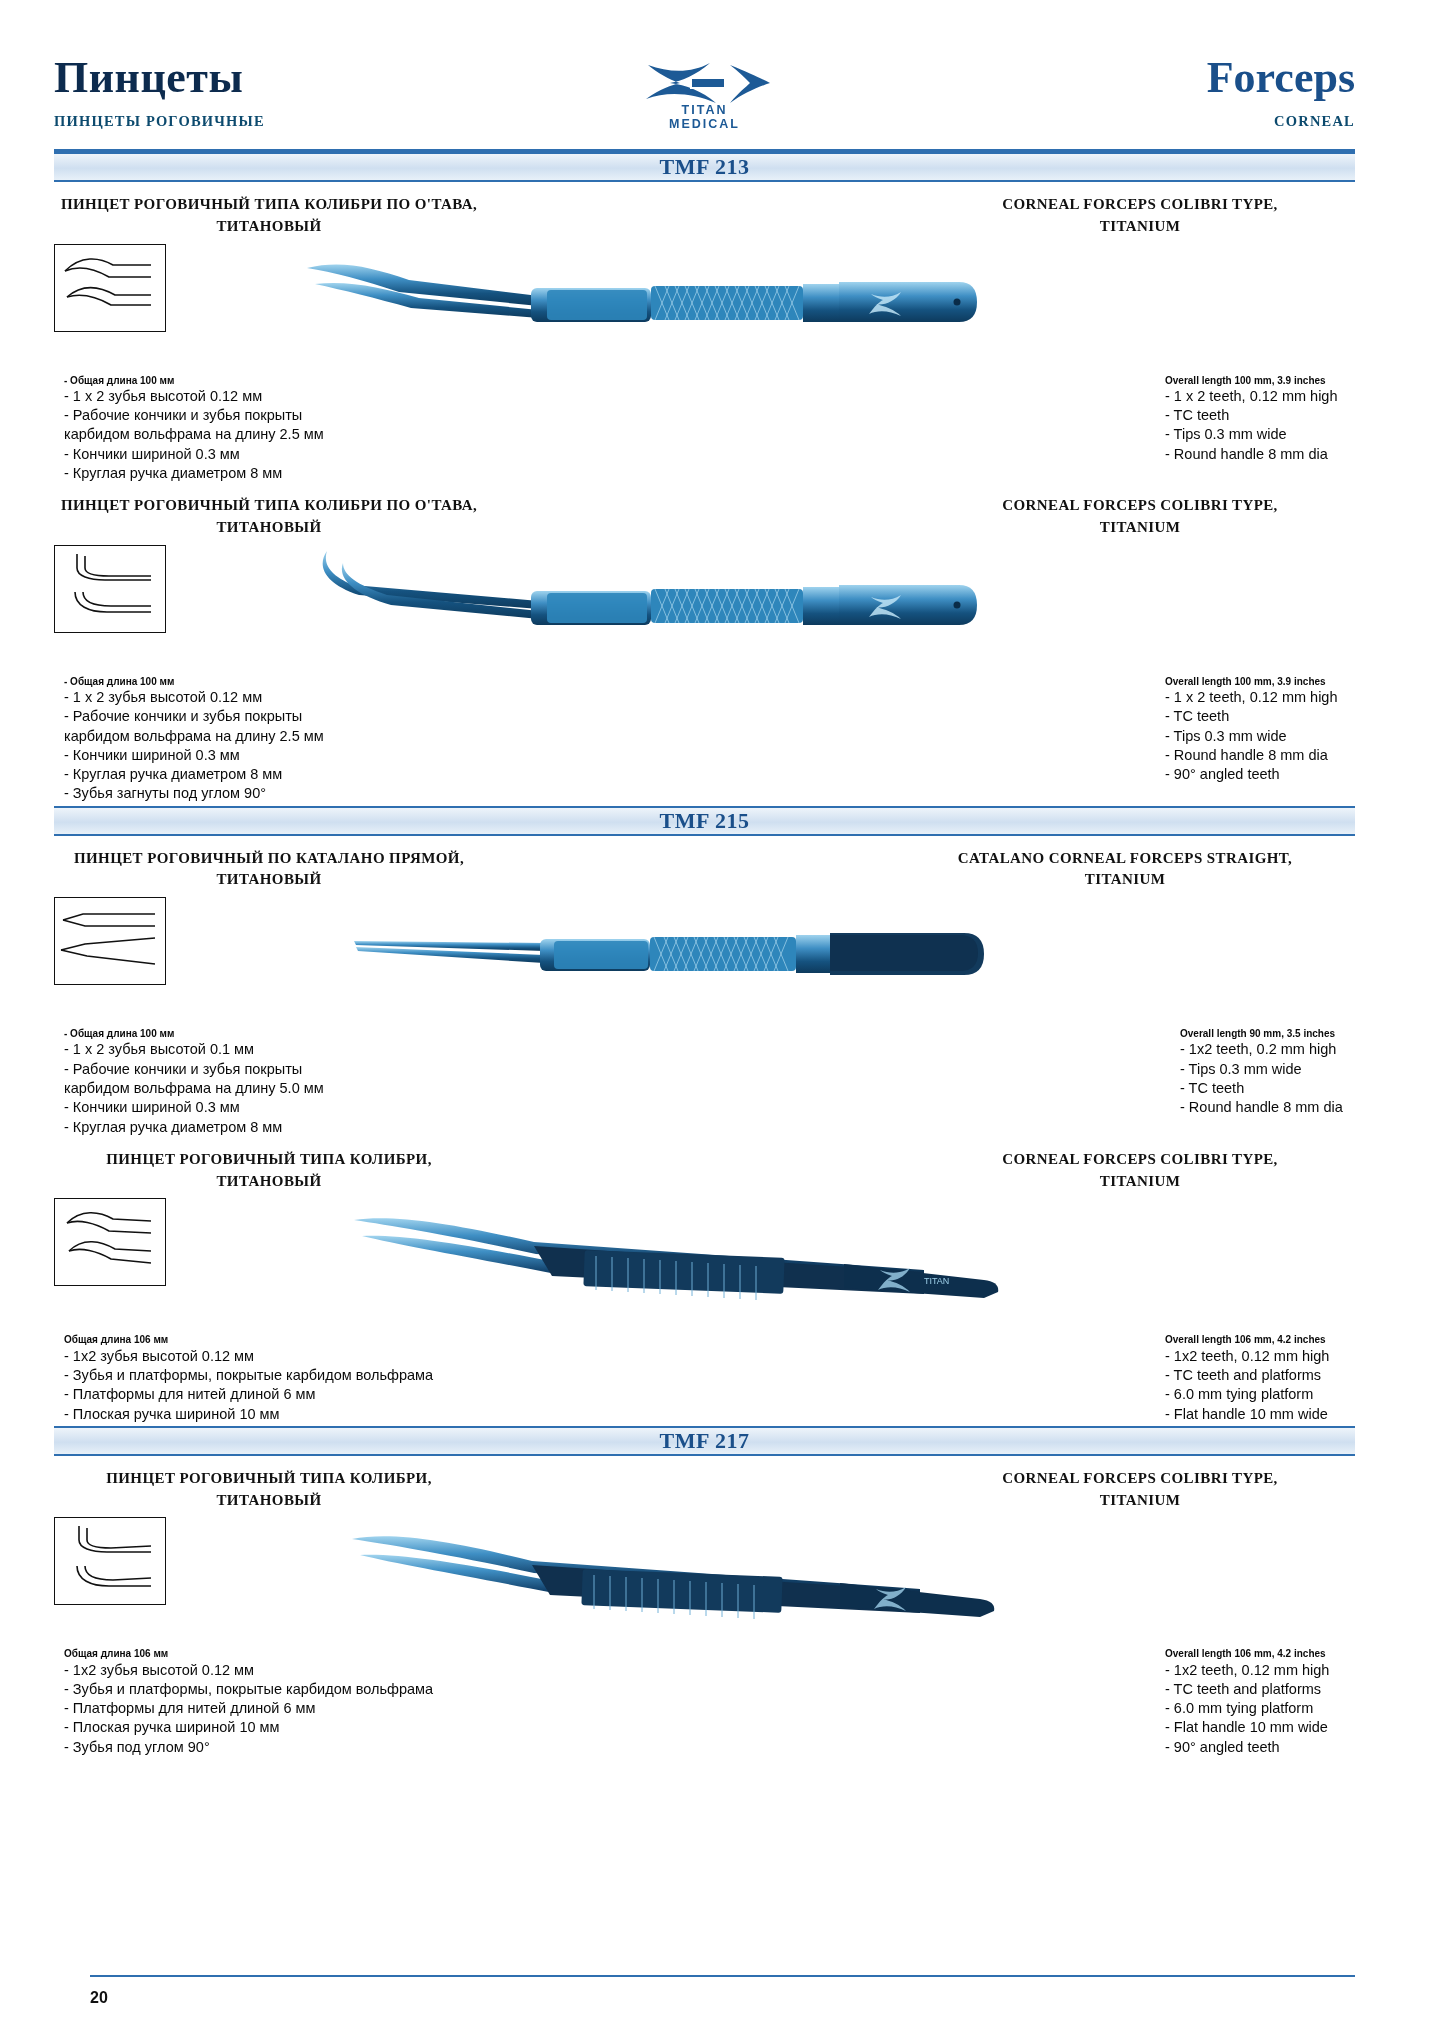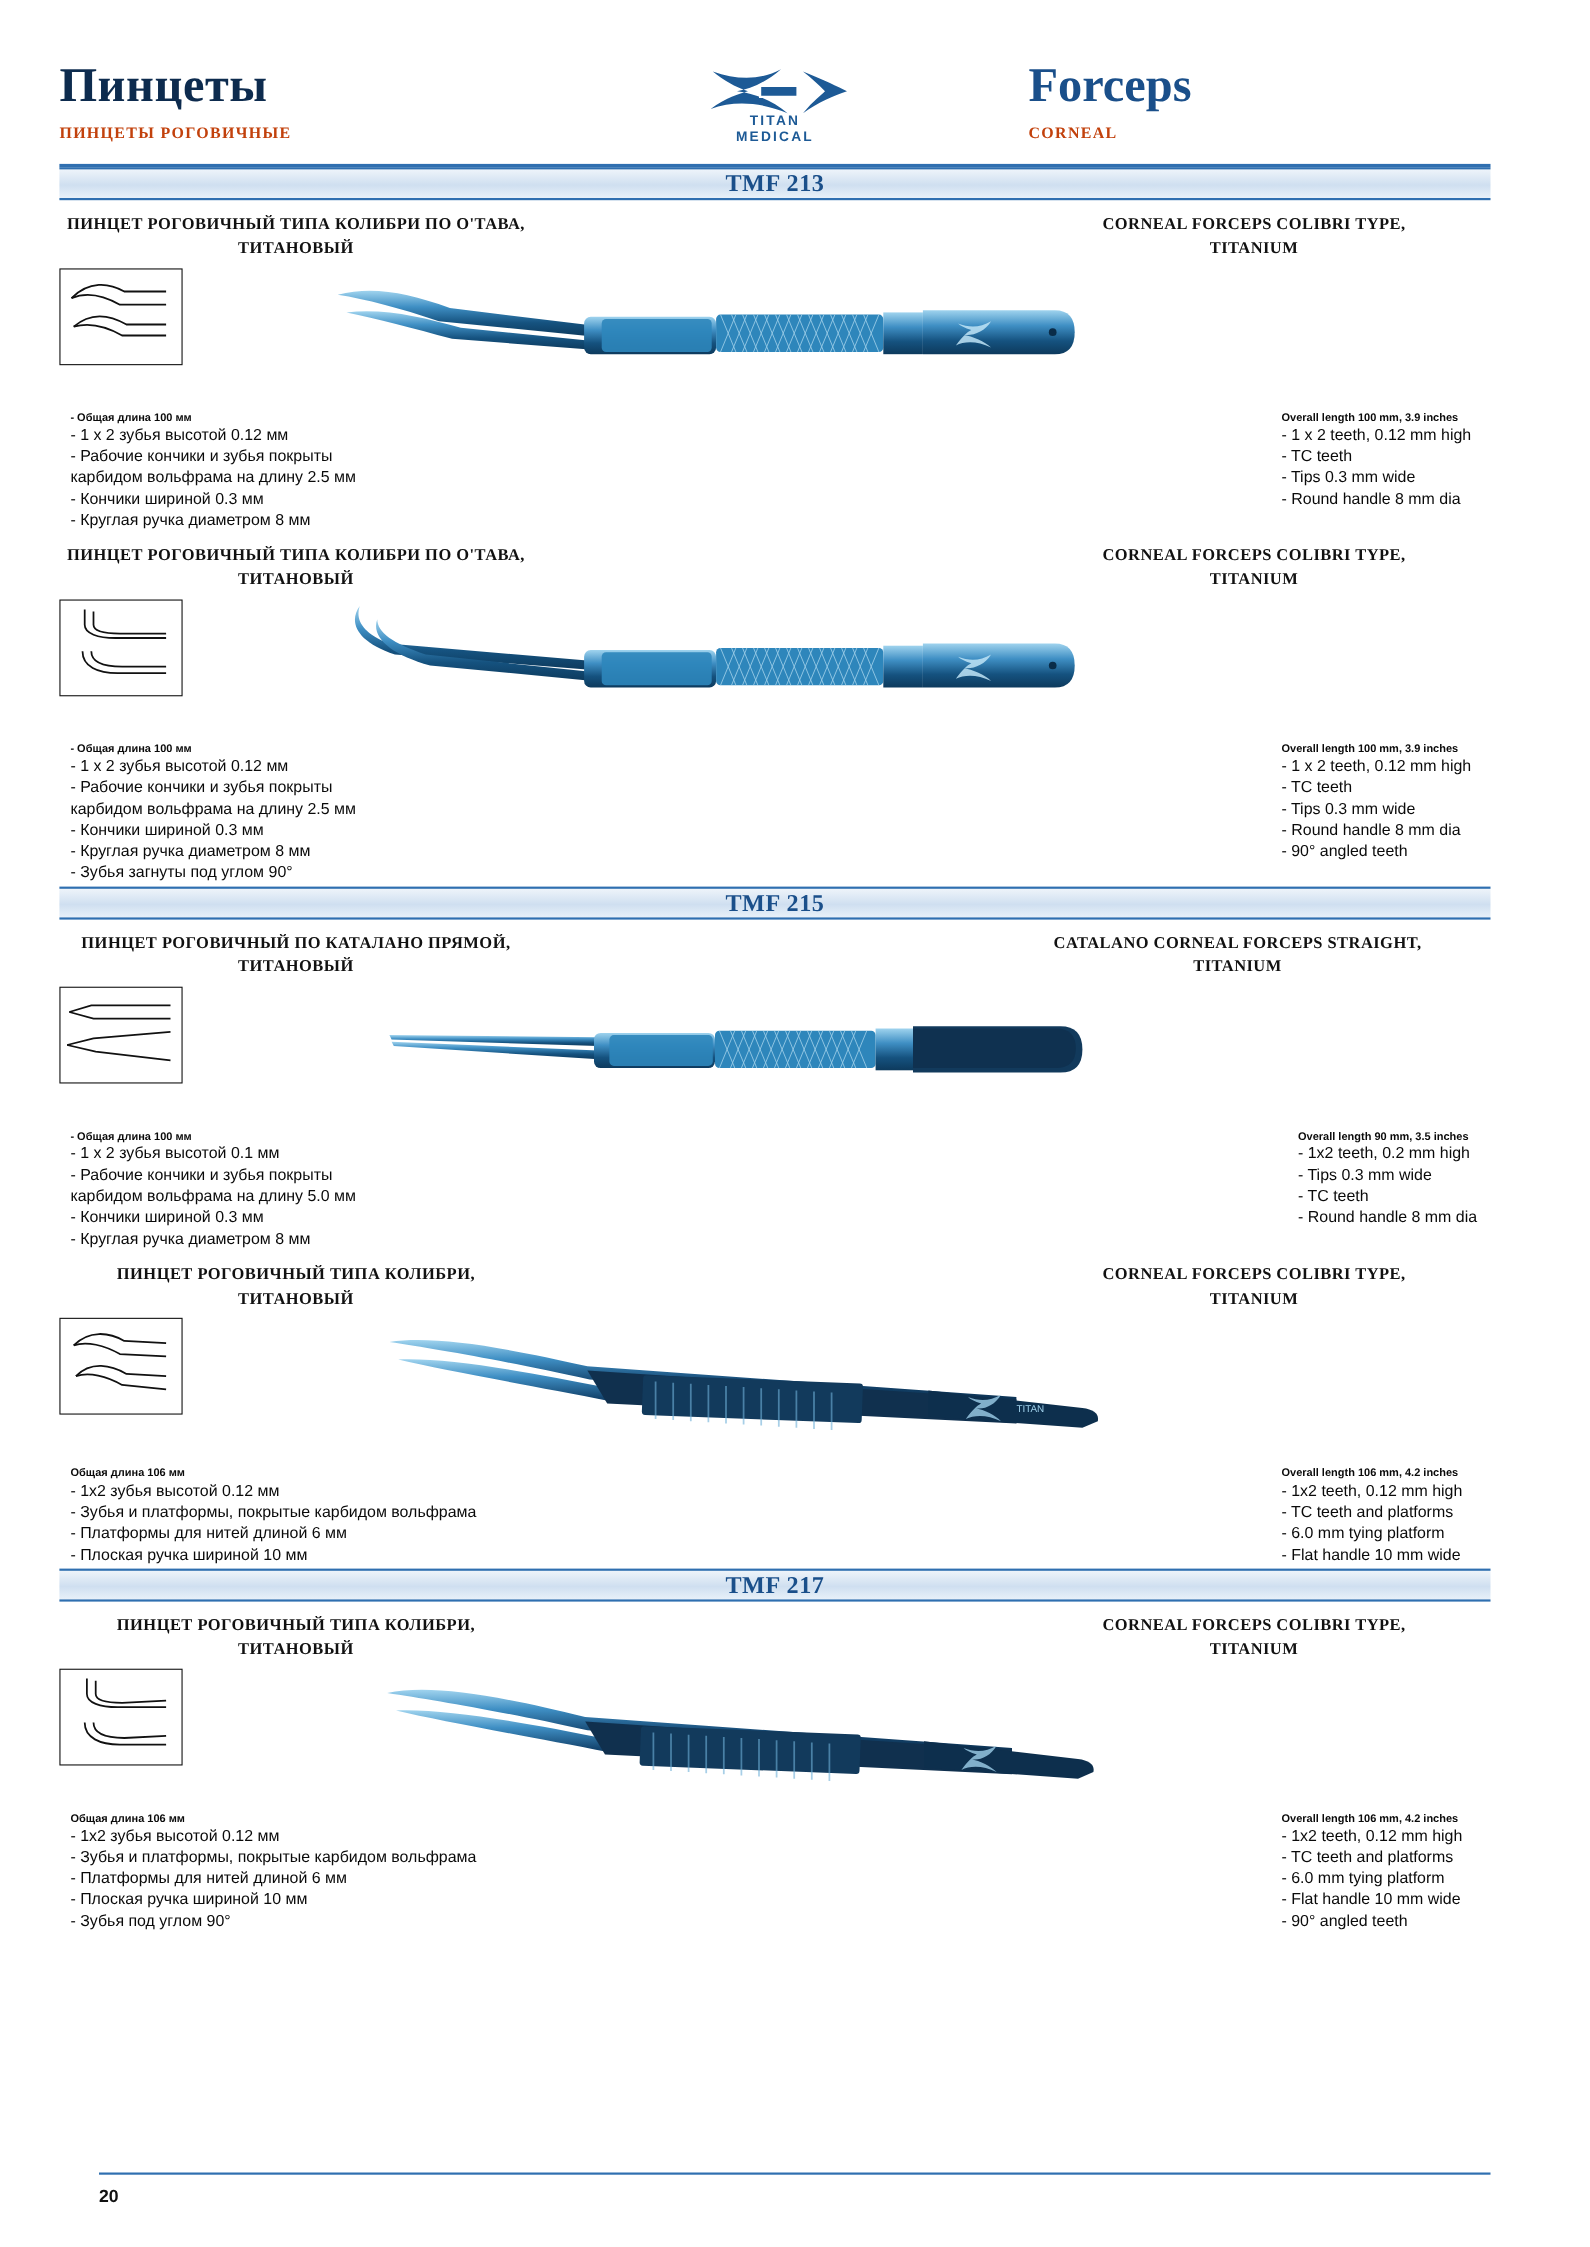--- a/index.html
+++ b/index.html
@@ -17,42 +17,42 @@
     padding:55px 90px 0 54px;
   }
 
   
   .header {
     display:flex; align-items:flex-start; justify-content:space-between;
     position:relative;
     height:95px;
   }
   .hdr-left { width:420px; }
-  .hdr-right { width:420px; text-align:left; }
+  .hdr-right { width:420px; text-align:right; }
   .hdr-title-ru {
     font-family:"Liberation Serif", serif;
     font-weight:bold;
     font-size:44px;
     color:#0d2b4e;
     letter-spacing:0.5px;
     line-height:1.05;
   }
   .hdr-title-en {
     font-family:"Liberation Serif", serif;
     font-weight:bold;
     font-size:44px;
     color:#1a4f8a;
     line-height:1.05;
   }
   .hdr-sub {
     font-family:"Liberation Serif", serif;
     font-weight:bold;
     font-size:14.5px;
     letter-spacing:1.2px;
-    color:#c2410c;
+    color:#0c4a6e;
     margin-top:12px;
   }
   .hdr-logo {
     width:220px; text-align:center; padding-top:4px;
   }
   .logo-mark { position:relative; width:150px; height:48px; margin:0 auto; }
   .logo-text {
     font-family:"Liberation Sans", sans-serif;
     font-weight:bold;
     font-size:12.5px;

